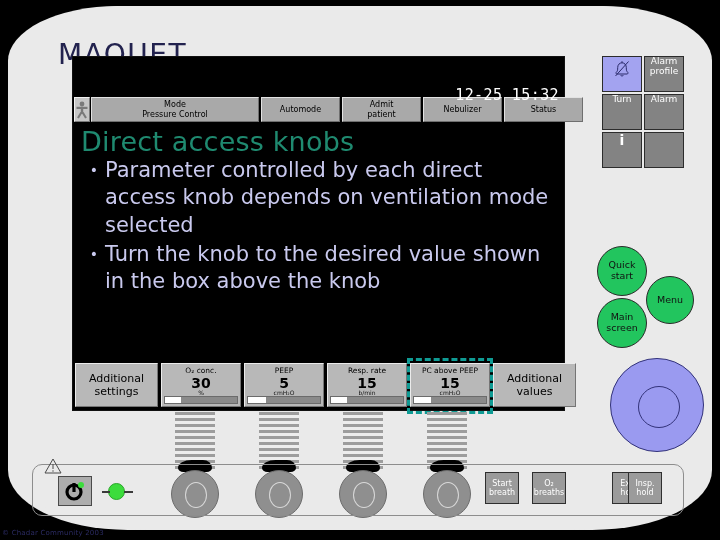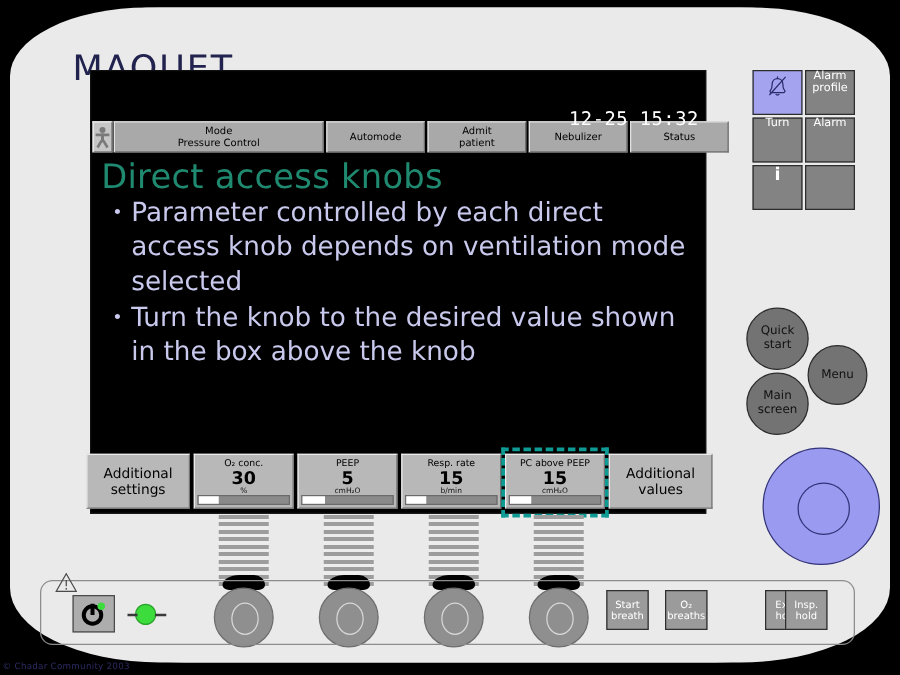--- a/index.html
+++ b/index.html
@@ -85,21 +85,21 @@
   .bullet {
     display:flex; color:#c9c9ee; font-size: 21px; line-height: 1.30;
     margin-bottom: 2px; font-family:"DejaVu Sans", sans-serif;
   }
   .bullet .dot { width: 22px; flex:0 0 22px; text-align:center; font-size:14px; padding-top:4px; }
   .bullet .btxt { flex:1; }
 
   
   .parambar {
     position:absolute; left:1px; bottom:1px; width: 491px; height: 48px;
-    display:flex; align-items:stretch; padding: 2px 1px; justify-content: center;
+    display:flex; align-items:stretch; padding: 2px 1px;
   }
   .pbox {
     background:#b8b8b8;
     border:1px solid #ebebeb; border-right-color:#757575; border-bottom-color:#757575;
     margin-right: 3px; position:relative;
     display:flex; flex-direction:column; align-items:center;
     font-family:"DejaVu Sans", sans-serif;
   }
   .pbox.side { flex: 0 0 83px; justify-content:center; font-size:11px; color:#000; line-height:1.2; text-align:center;}
   .pbox.val  { flex: 0 0 80px; padding-top: 2px; }
@@ -128,21 +128,21 @@
     display:flex; align-items:flex-start; justify-content:center; text-align:center;
     font-family:"DejaVu Sans", sans-serif;
   }
   .skey.alarm { background:#a3a3f0; }
   .skey.blank { color:transparent; }
   .skey .i-glyph { font-size: 14px; font-style: normal; font-weight:bold; }
 
   
   .rbtn {
     position:absolute; border-radius:50%;
-    background:#737373; border:1px solid #2b2b2b;
+    background:#22c55e; border:1px solid #2b2b2b;
     color:#111; font-size:9.5px; line-height:1.15; text-align:center;
     display:flex; align-items:center; justify-content:center;
     font-family:"DejaVu Sans", sans-serif;
   }
   #quick-start { left: 597px; top: 246px; width: 50px; height: 50px; }
   #menu-btn    { left: 646px; top: 276px; width: 48px; height: 48px; }
   #main-screen { left: 597px; top: 298px; width: 50px; height: 50px; }
 
   
   .dial {

